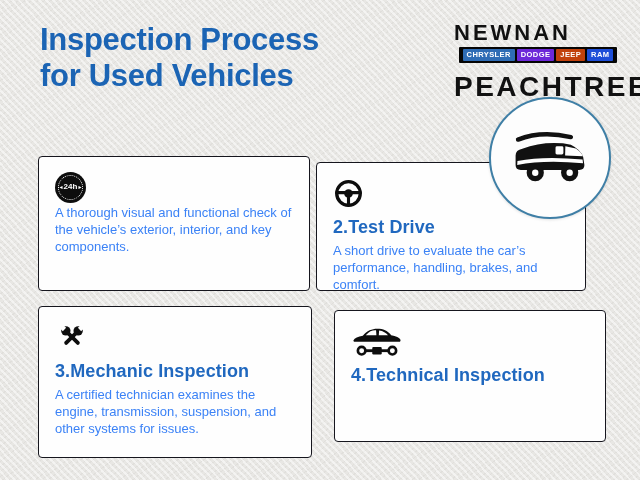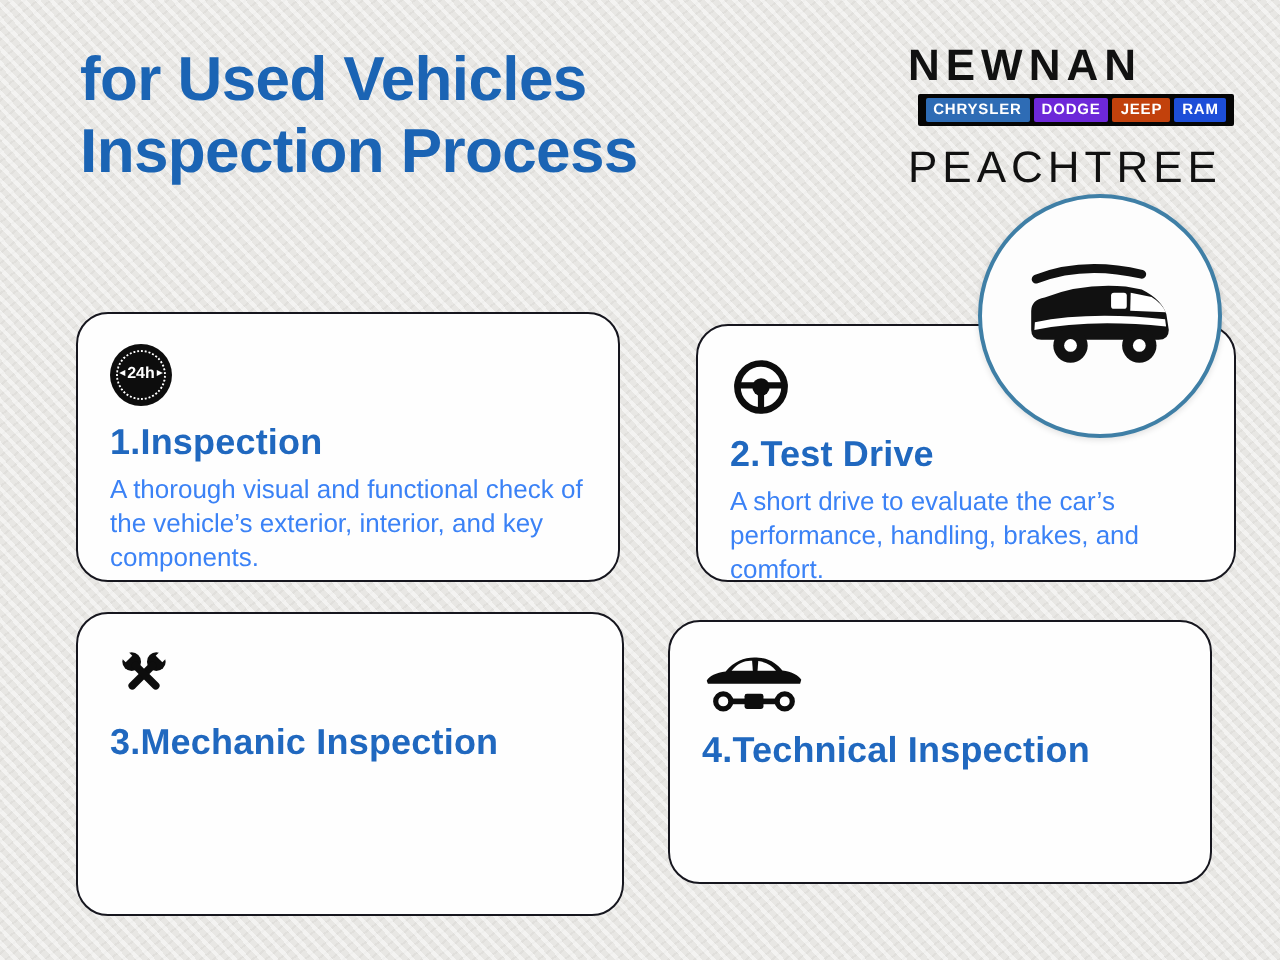--- a/index.html
+++ b/index.html
@@ -18,55 +18,55 @@
     color:#1b64b4;
   }
   .logo{position:absolute;top:22px;right:18px;width:168px;color:#111;}
   .logo .dealer{font-size:22px;font-weight:bold;letter-spacing:3px;line-height:1;}
   .brandbar{display:flex;justify-content:center;align-items:stretch;background:#050505;padding:2px;gap:2px;margin:3px auto 10px auto;width:154px;border-radius:1px;}
   .brandbar span{color:#fff;font-size:7.5px;font-weight:bold;letter-spacing:.4px;padding:2px 4px;line-height:1;display:flex;align-items:center;border-radius:1px;}
   .brand-chrysler{background:#2e6cb5;}
   .brand-dodge{background:#6d28d9;}
   .brand-jeep{background:#c2410c;}
   .brand-ram{background:#1d4ed8;}
-  .logo .location{font-size:22px;font-weight:normal;letter-spacing:2.5px;line-height:1;}
+  .logo .location{font-size:28px;font-weight:bold;letter-spacing:2.5px;line-height:1;}
   
   .vehicle-badge{
     position:absolute;left:489px;top:97px;width:118px;height:118px;border-radius:50%;
     background:#fdfdfd;border:2px solid #3f7fa6;z-index:5;
     display:flex;align-items:center;justify-content:center;
     box-shadow:0 1px 3px rgba(0,0,0,.12);
   }
   
   .card{
-    position:absolute;background:#fefefe;border:1.6px solid #16161e;border-radius:16px;
+    position:absolute;background:#fefefe;border:1.6px solid #16161e;border-radius:4px;
     padding:12px 16px;box-sizing:border-box;z-index:1;
   }
   .card-1{left:38px;top:156px;width:272px;height:135px;}
-  .card-2{left:348px;top:162px;width:270px;height:129px;}
+  .card-2{left:316px;top:162px;width:270px;height:129px;}
   .card-3{left:38px;top:306px;width:274px;height:152px;}
   .card-4{left:334px;top:310px;width:272px;height:132px;}
   .card .icon-wrap{height:36px;display:flex;align-items:center;}
   .card h3{margin:6px 0 5px 0;font-size:18px;font-weight:bold;color:#2068bf;letter-spacing:.1px;}
   .card p{margin:0;font-size:13px;line-height:1.3;color:#3b82f6;}
   
   .badge24{width:31px;height:31px;background:#0d0d0d;border-radius:50%;position:relative;display:flex;align-items:center;justify-content:center;gap:1px;}
   .badge24::before{content:"";position:absolute;inset:3px;border-radius:50%;border:1.4px dotted #fff;}
   .badge24 .t{color:#fff;font-size:8px;font-weight:bold;line-height:1;}
   .badge24 .arr{color:#fff;font-size:6px;line-height:1;}
   svg{display:block;}
 </style>
 </head>
 <body>
 
 <div class="canvas">
 
   <div class="title">
+    <div>Inspection Process</div>
     <div>for Used Vehicles</div>
-    <div>Inspection Process</div>
   </div>
 
   <div class="logo">
     <div class="dealer">NEWNAN</div>
     <div class="brandbar">
       <span class="brand-chrysler">CHRYSLER</span>
       <span class="brand-dodge">DODGE</span>
       <span class="brand-jeep">JEEP</span>
       <span class="brand-ram">RAM</span>
     </div>
@@ -90,21 +90,20 @@
   </div>
 
   <div class="card card-1">
     <div class="icon-wrap">
       <span class="badge24">
         <span class="arr">◂</span>
         <span class="t">24h</span>
         <span class="arr">▸</span>
       </span>
     </div>
-    <h3>1.Inspection</h3>
     <p>A thorough visual and functional check of the vehicle’s exterior, interior, and key components.</p>
   </div>
 
   <div class="card card-2">
     <div class="icon-wrap">
       <span>
         <svg width="31" height="31" viewBox="0 0 30 30" aria-hidden="true">
           <circle cx="15" cy="15" r="11.4" fill="none" stroke="#0d0d0d" stroke-width="3.2"></circle>
           <circle cx="15" cy="15" r="4.2" fill="#0d0d0d"></circle>
           <path d="M3.6 14.2 L11.5 14.2 M18.5 14.2 L26.4 14.2 M15 19 L15 26.2" stroke="#0d0d0d" stroke-width="3" stroke-linecap="round" fill="none"></path>
@@ -126,20 +125,21 @@
           </g>
           <g transform="rotate(-45 16 16)">
             <circle cx="16" cy="7.8" r="4.4" fill="#0d0d0d"></circle>
             <rect x="13.8" y="1.4" width="4.4" height="4.6" fill="#fefefe"></rect>
             <rect x="14.2" y="8.6" width="3.6" height="17" rx="1.8" fill="#0d0d0d"></rect>
           </g>
         </svg>
       </span>
     </div>
     <h3>3.Mechanic Inspection</h3>
+    <p>A certified technician examines the engine, transmission, suspension, and other systems for issues.</p>
   </div>
 
   <div class="card card-4">
     <div class="icon-wrap">
       <span>
         <svg width="52" height="36" viewBox="0 0 44 30" aria-hidden="true">
           <path d="M2 14.5 c1 -2 4 -3.4 8 -3.9 c4 -5 9 -6.4 14 -5.9 c5 .5 8 3 10 5.4 c4 .5 7 2 8 4 l-.5 1.6 H2.5 z" fill="#0d0d0d"></path>
           <path d="M12.5 10.2 c2.8 -3.4 5.8 -4.4 8.7 -4.2 l.3 4.2 z" fill="#fefefe"></path>
           <path d="M23.8 6.1 c3.4 .4 5.8 2 7.5 4.1 h-7.8 z" fill="#fefefe"></path>
           <rect x="6" y="22" width="32" height="2.4" fill="#0d0d0d"></rect>

